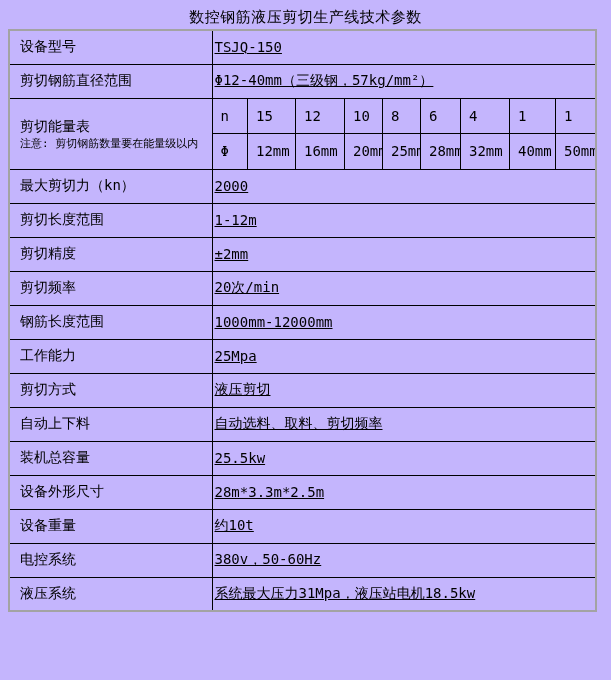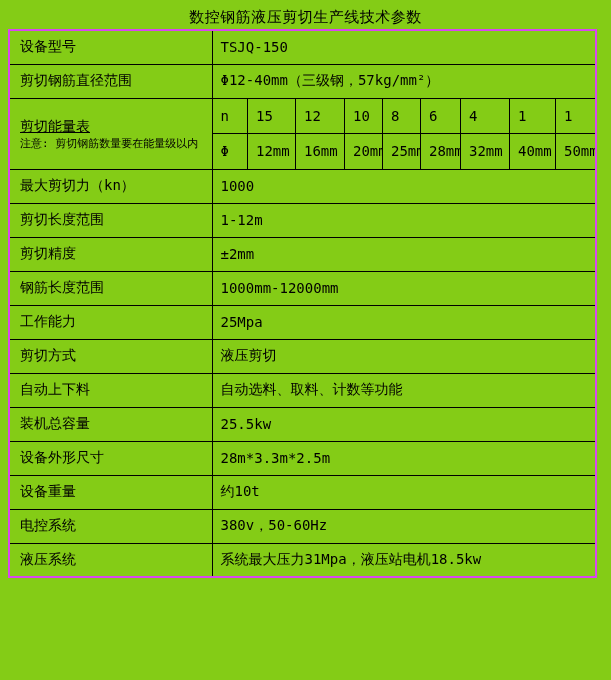--- a/index.html
+++ b/index.html
@@ -5,67 +5,67 @@
   html, body {
     margin: 0;
     padding: 0;
     background: #ffffff;
     color: #000000;
     font-family: "DejaVu Sans Mono", "Liberation Mono", monospace;
   }
   .page {
     width: 611px;
     height: 680px;
-    background: #84cc16;
+    background: #c4b5fd;
     box-sizing: border-box;
     overflow: hidden;
   }
   .title {
     text-align: center;
     font-size: 15px;
     line-height: 24px;
     padding-top: 5px;
     height: 24px;
     letter-spacing: 0.5px;
   }
   table.spec {
     border-collapse: collapse;
     table-layout: fixed;
     margin-left: 8px;
     width: 587px;
-    border: 2px solid #d946ef;
+    border: 2px solid #a3a3a3;
   }
   table.spec > tbody > tr {
     height: 34px;
   }
   table.spec > tbody > tr.energy-row {
     height: 70px;
   }
   table.spec > tbody > tr > td {
     border: 1px solid #000000;
     font-size: 14px;
     vertical-align: middle;
     overflow: hidden;
     white-space: nowrap;
   }
   td.lbl {
     padding: 0 4px 0 10px;
   }
   td.val {
-    padding: 0 4px 0 8px;
+    padding: 0 4px 0 2px;
+    text-decoration: underline;
   }
   col.c-label { width: 203px; }
   col.c-value { width: 384px; }
   td.energy-lbl {
     vertical-align: middle;
   }
   .energy-line1 {
     font-size: 14px;
     line-height: 20px;
-    text-decoration: underline;
   }
   .energy-note {
     font-size: 11px;
     line-height: 16px;
   }
   td.sub-wrap {
     padding: 0;
   }
   table.sub {
     border-collapse: collapse;
@@ -148,45 +148,49 @@
                 <td>40mm</td>
                 <td>50mm</td>
               </tr>
             </tbody>
           </table>
         </td>
       </tr>
 
       <tr>
         <td class="lbl">最大剪切力（kn）</td>
-        <td class="val">1000</td>
+        <td class="val">2000</td>
       </tr>
       <tr>
         <td class="lbl">剪切长度范围</td>
         <td class="val">1-12m</td>
       </tr>
       <tr>
         <td class="lbl">剪切精度</td>
         <td class="val">±2mm</td>
       </tr>
       <tr>
+        <td class="lbl">剪切频率</td>
+        <td class="val">20次/min</td>
+      </tr>
+      <tr>
         <td class="lbl">钢筋长度范围</td>
         <td class="val">1000mm-12000mm</td>
       </tr>
       <tr>
         <td class="lbl">工作能力</td>
         <td class="val">25Mpa</td>
       </tr>
       <tr>
         <td class="lbl">剪切方式</td>
         <td class="val">液压剪切</td>
       </tr>
       <tr>
         <td class="lbl">自动上下料</td>
-        <td class="val">自动选料、取料、计数等功能</td>
+        <td class="val">自动选料、取料、剪切频率</td>
       </tr>
       <tr>
         <td class="lbl">装机总容量</td>
         <td class="val">25.5kw</td>
       </tr>
       <tr>
         <td class="lbl">设备外形尺寸</td>
         <td class="val">28m*3.3m*2.5m</td>
       </tr>
       <tr>

